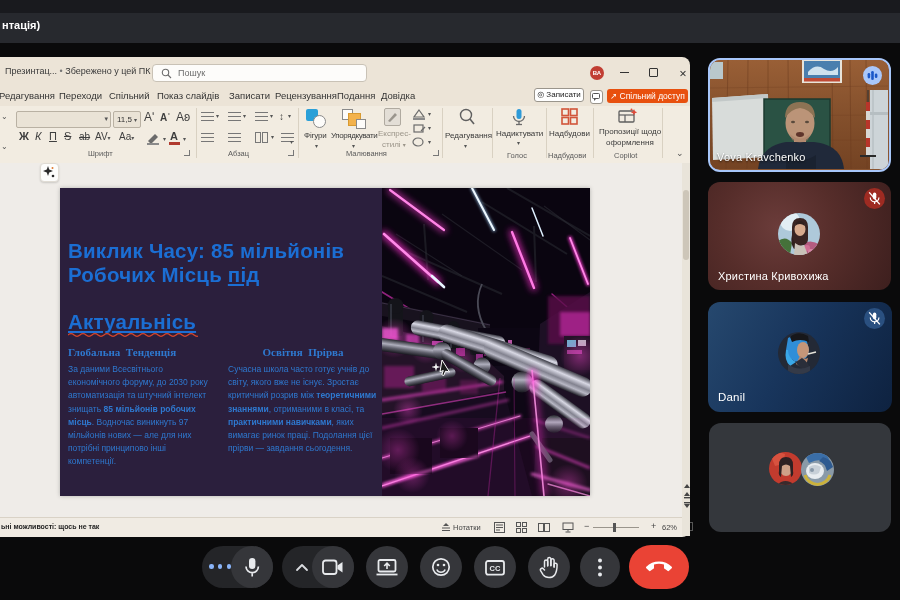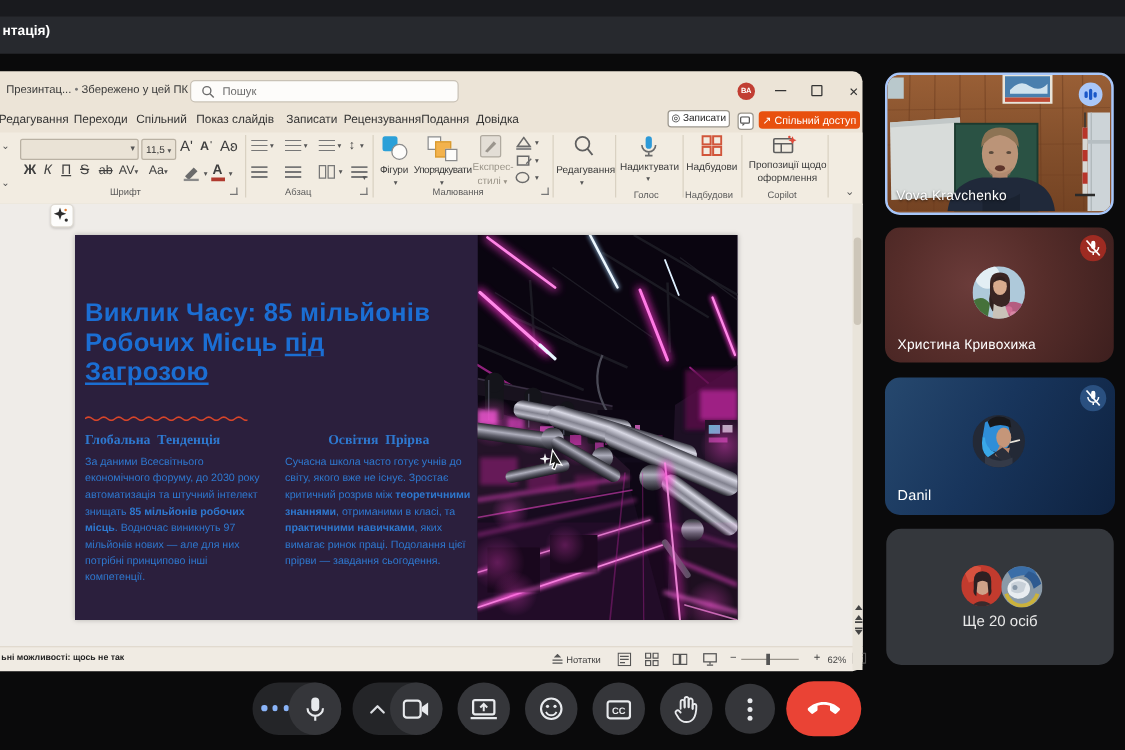--- a/index.html
+++ b/index.html
@@ -232,21 +232,21 @@
   <svg class="abs" style="left:683px;top:426px;" width="8" height="30">
     <path d="M4 1 L7 5 L1 5 Z" fill="#444"></path>
     <path d="M4 9 L7 13 L1 13 Z" fill="#444"></path>
       <rect x="1" y="14" width="6" height="1.4" fill="#444"></rect>
     <rect x="1" y="19" width="6" height="1.4" fill="#444"></rect>
       <path d="M4 25 L7 21 L1 21 Z" fill="#444"></path>
   </svg>
 </div>
 
 <div class="abs" id="slide" style="left:60px;top:188px;width:530px;height:308px;background:#2b1f3d;box-shadow:0 0 4px rgba(0,0,0,.25);">
-  <div class="abs" style="left:8px;top:51px;width:330px;font-weight:bold;font-size:20.5px;line-height:23.6px;color:#1b6ed3;letter-spacing:.2px;">Виклик Часу: 85 мільйонів<br>Робочих Місць <u>під</u><br><u>Загрозою</u><br></div>
+  <div class="abs" style="left:8px;top:51px;width:330px;font-weight:bold;font-size:20.5px;line-height:23.6px;color:#1b6ed3;letter-spacing:.2px;">Виклик Часу: 85 мільйонів<br>Робочих Місць <u>під</u><br><br><u id="akt">Актуальнісь</u></div>
   <svg class="abs" style="left:8px;top:144px;" width="130" height="5">
       <path d="M0 3 q3 -2.6 6 0 t6 0 t6 0 t6 0 t6 0 t6 0 t6 0 t6 0 t6 0 t6 0 t6 0 t6 0 t6 0 t6 0 t6 0 t6 0 t6 0 t6 0 t6 0 t6 0 t6 0 t6 0" fill="none" stroke="#d6452a" stroke-width="1.2"></path>
     </svg>
   <div class="abs" style="left:8px;top:158px;width:148px;color:#2e78cf;">
     <div style="font-family:'Liberation Serif',serif;font-weight:bold;font-size:11px;">Глобальна&nbsp; Тенденція</div>
     <div style="font-size:8.5px;line-height:13.2px;margin-top:5px;">За даними Всесвітнього<br>економічного форуму, до 2030 року<br>автоматизація та штучний інтелект<br>знищать <b>85 мільйонів робочих</b><br><b>місць</b>. Водночас виникнуть 97<br>мільйонів нових — але для них<br>потрібні принципово інші<br>компетенції.</div>
   </div>
   <div class="abs" style="left:168px;top:158px;width:150px;color:#2e78cf;">
     <div style="font-family:'Liberation Serif',serif;font-weight:bold;font-size:11px;text-align:center;">Освітня&nbsp; Прірва</div>
     <div style="font-size:8.5px;line-height:13.2px;margin-top:5px;">Сучасна школа часто готує учнів до<br>світу, якого вже не існує. Зростає<br>критичний розрив між <b>теоретичними</b><br><b>знаннями</b>, отриманими в класі, та<br><b>практичними навичками</b>, яких<br>вимагає ринок праці. Подолання цієї<br>прірви — завдання сьогодення.</div>
@@ -656,15 +656,14 @@
       <g clip-path="url(#av5c)">
         <rect width="33" height="33" fill="#8a9aa8"></rect>
         <path d="M4 2 Q14 -4 26 2 L30 10 Q20 4 8 10 Z" fill="#3a6ea8"></path>
         <path d="M22 4 q8 2 10 10 l-6 4 q-2 -8 -8 -10 Z" fill="#2e5a90"></path>
         <ellipse cx="14" cy="18" rx="9" ry="8" fill="#e8ecf0"></ellipse>
         <path d="M8 14 q6 -4 12 0 l-2 6 q-5 3 -10 0 Z" fill="#c8d0d8"></path>
         <circle cx="11" cy="17" r="2" fill="#8898a8"></circle>
         <path d="M4 22 a13 13 0 0 0 25 0" fill="none" stroke="#cbb23c" stroke-width="3"></path>
       </g>
     </svg>
-    <div class="abs" style="left:0;top:67px;width:182px;text-align:center;color:#e8e8e8;font-size:12px;font-weight:500;">Ще 20 осіб</div>
   </div>
 </div>
 
 </body></html>

